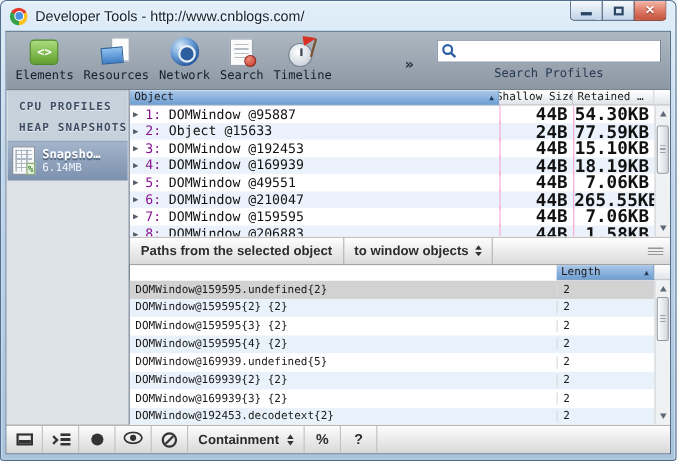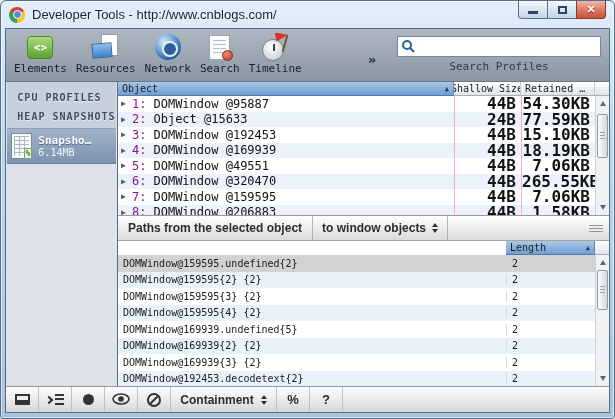--- a/index.html
+++ b/index.html
@@ -316,21 +316,21 @@
                   <span class="idx">5:</span>
                   <span>DOMWindow @49551</span>
                 </div>
               <div class="c-sh">44B</div>
                 <div class="c-re">7.06KB</div>
             </div>
             <div class="orow alt">
               <div class="c-obj">
                   <span class="tri">▶</span>
                   <span class="idx">6:</span>
-                  <span>DOMWindow @320470</span>
+                  <span>DOMWindow @210047</span>
                 </div>
               <div class="c-sh">44B</div>
                 <div class="c-re">265.55KB</div>
             </div>
             <div class="orow">
               <div class="c-obj">
                   <span class="tri">▶</span>
                   <span class="idx">7:</span>
                   <span>DOMWindow @159595</span>
                 </div>

